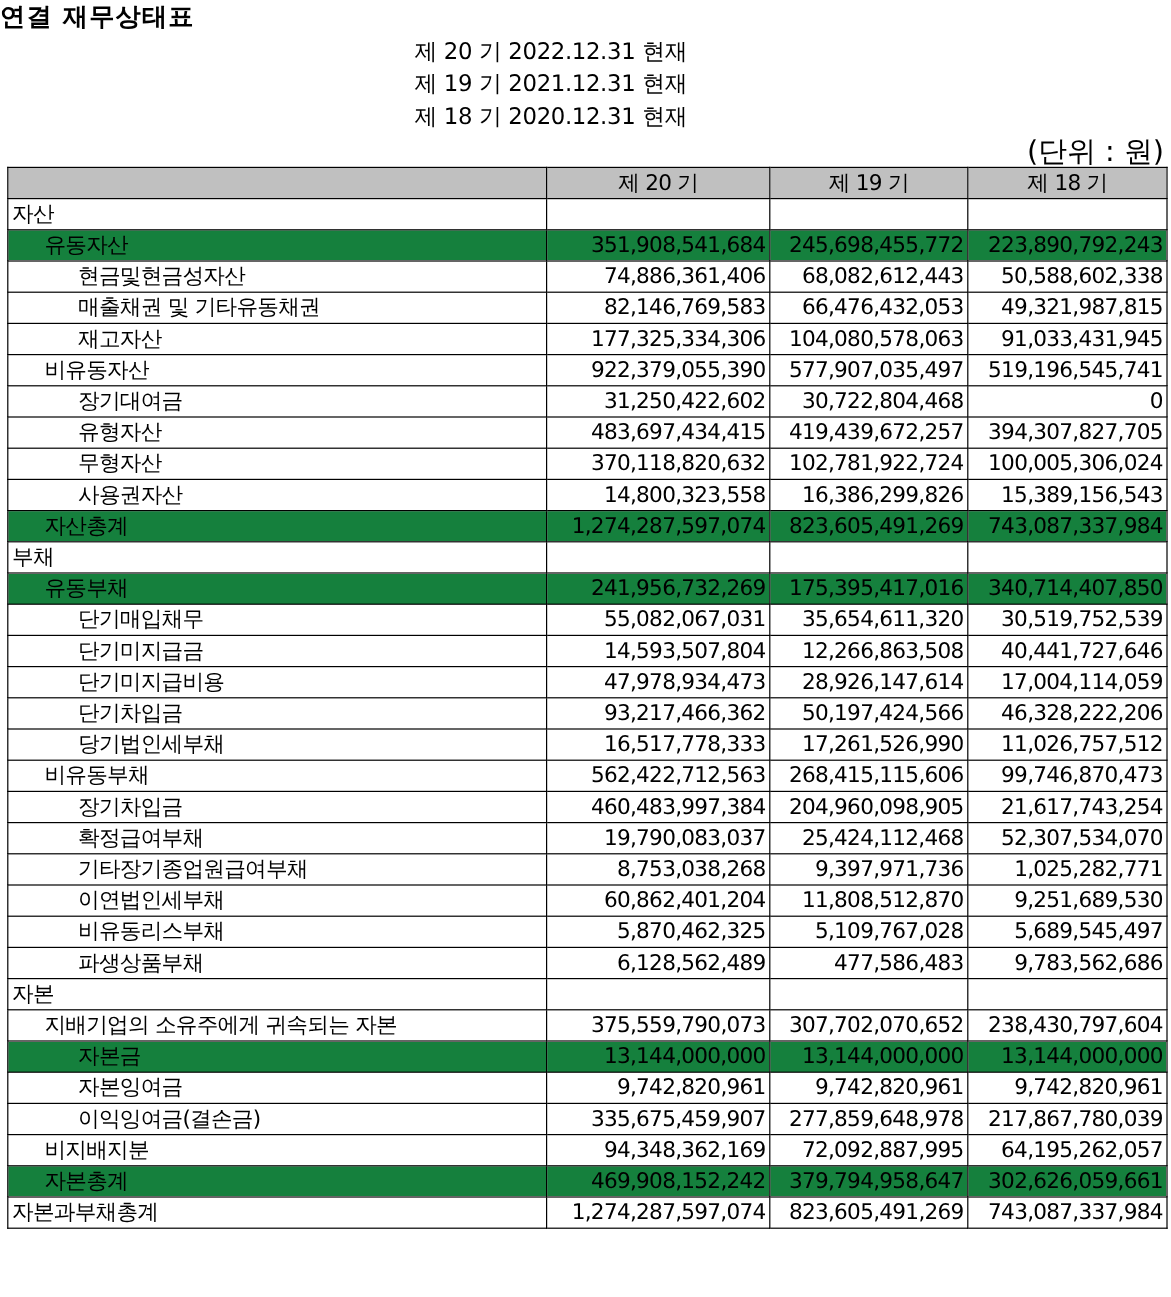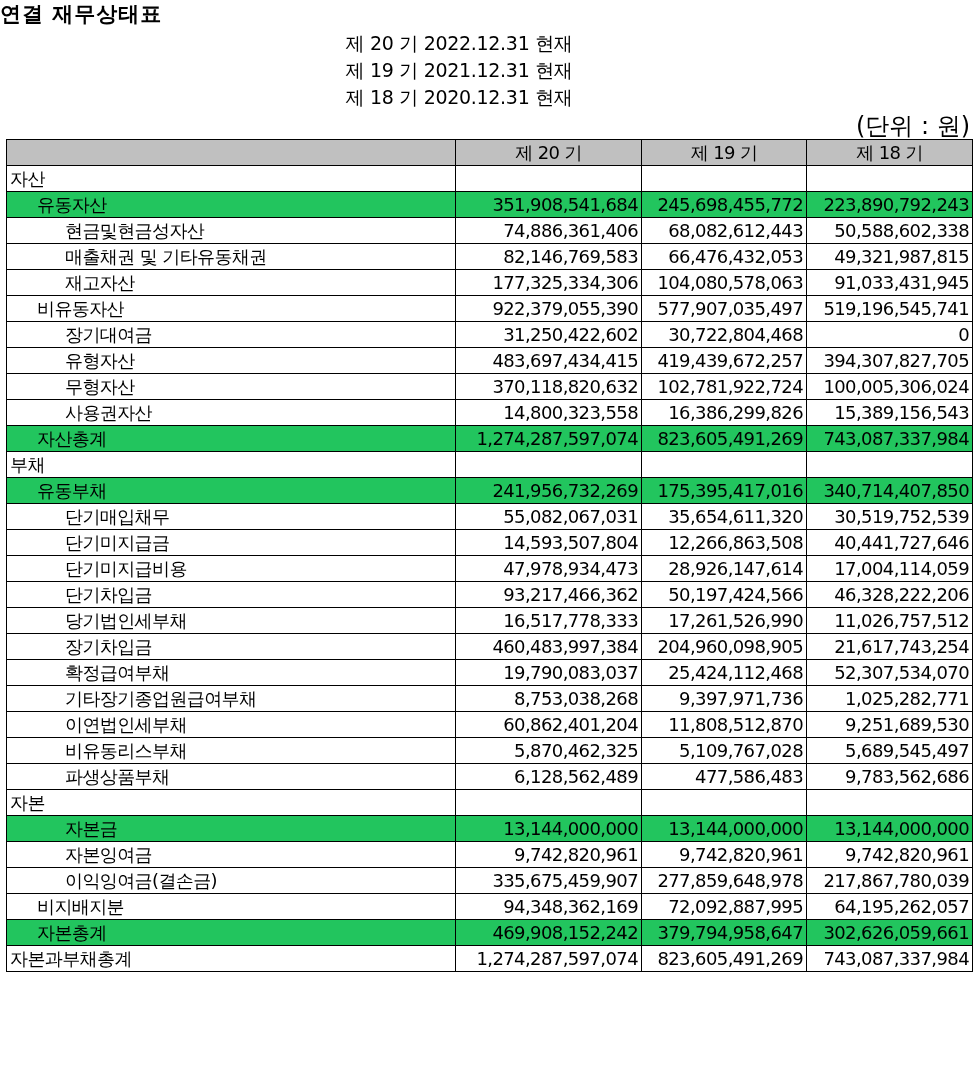--- a/index.html
+++ b/index.html
@@ -24,21 +24,21 @@
     border-collapse: collapse; table-layout: fixed; width: 966px;
     font-size: 18px;
   }
   table.fs td, table.fs th {
     border: 1px solid #000; height: 25px; padding: 0 3px;
     white-space: nowrap; overflow: hidden; line-height: 25px;
     font-weight: normal; letter-spacing: -0.6px;
   }
   table.fs th { background: #c0c0c0; text-align: center; }
   table.fs td.num { text-align: right; }
-  tr.hl td { background: #22c55e; }
+  tr.hl td { background: #15803d; }
   .ind0 { padding-left: 3px !important; }
   .ind1 { padding-left: 30px !important; }
   .ind2 { padding-left: 58px !important; }
 </style>
 </head>
 <body>
 
 <div class="title">연결 재무상태표</div>
 <div class="subtitle" style="top:30px">제 20 기 2022.12.31 현재</div>
 <div class="subtitle" style="top:57px">제 19 기 2021.12.31 현재</div>
@@ -163,20 +163,26 @@
         <td class="num">50,197,424,566</td>
         <td class="num">46,328,222,206</td>
       </tr>
       <tr>
         <td class="ind2">당기법인세부채</td>
         <td class="num">16,517,778,333</td>
         <td class="num">17,261,526,990</td>
         <td class="num">11,026,757,512</td>
       </tr>
       <tr>
+        <td class="ind1">비유동부채</td>
+        <td class="num">562,422,712,563</td>
+        <td class="num">268,415,115,606</td>
+        <td class="num">99,746,870,473</td>
+      </tr>
+      <tr>
         <td class="ind2">장기차입금</td>
         <td class="num">460,483,997,384</td>
         <td class="num">204,960,098,905</td>
         <td class="num">21,617,743,254</td>
       </tr>
       <tr>
         <td class="ind2">확정급여부채</td>
         <td class="num">19,790,083,037</td>
         <td class="num">25,424,112,468</td>
         <td class="num">52,307,534,070</td>
@@ -204,20 +210,26 @@
         <td class="num">6,128,562,489</td>
         <td class="num">477,586,483</td>
         <td class="num">9,783,562,686</td>
       </tr>
       <tr>
         <td class="ind0">자본</td>
         <td class="num"></td>
         <td class="num"></td>
         <td class="num"></td>
       </tr>
+      <tr>
+        <td class="ind1">지배기업의 소유주에게 귀속되는 자본</td>
+        <td class="num">375,559,790,073</td>
+        <td class="num">307,702,070,652</td>
+        <td class="num">238,430,797,604</td>
+      </tr>
       <tr class="hl">
         <td class="ind2">자본금</td>
         <td class="num">13,144,000,000</td>
         <td class="num">13,144,000,000</td>
         <td class="num">13,144,000,000</td>
       </tr>
       <tr>
         <td class="ind2">자본잉여금</td>
         <td class="num">9,742,820,961</td>
         <td class="num">9,742,820,961</td>

